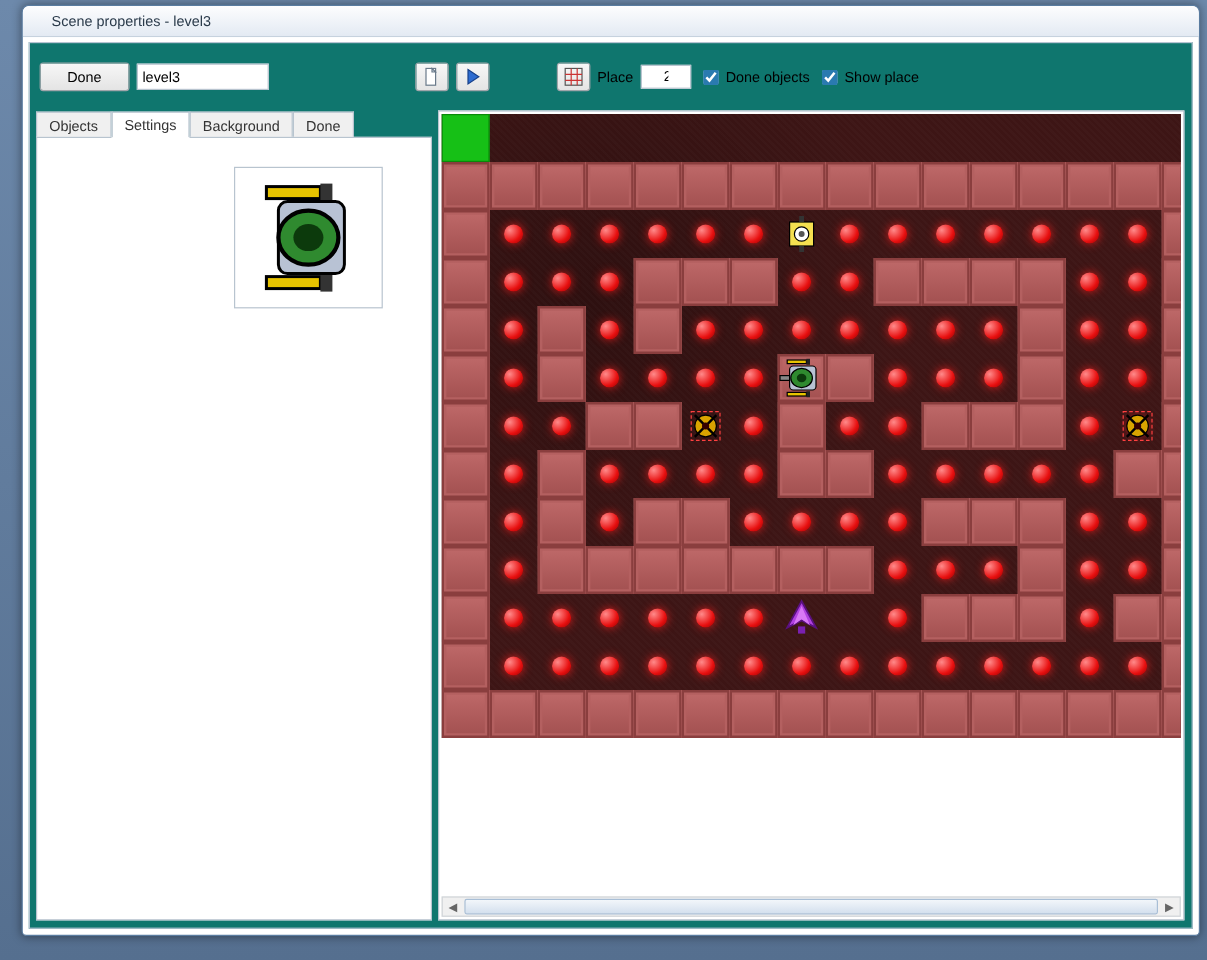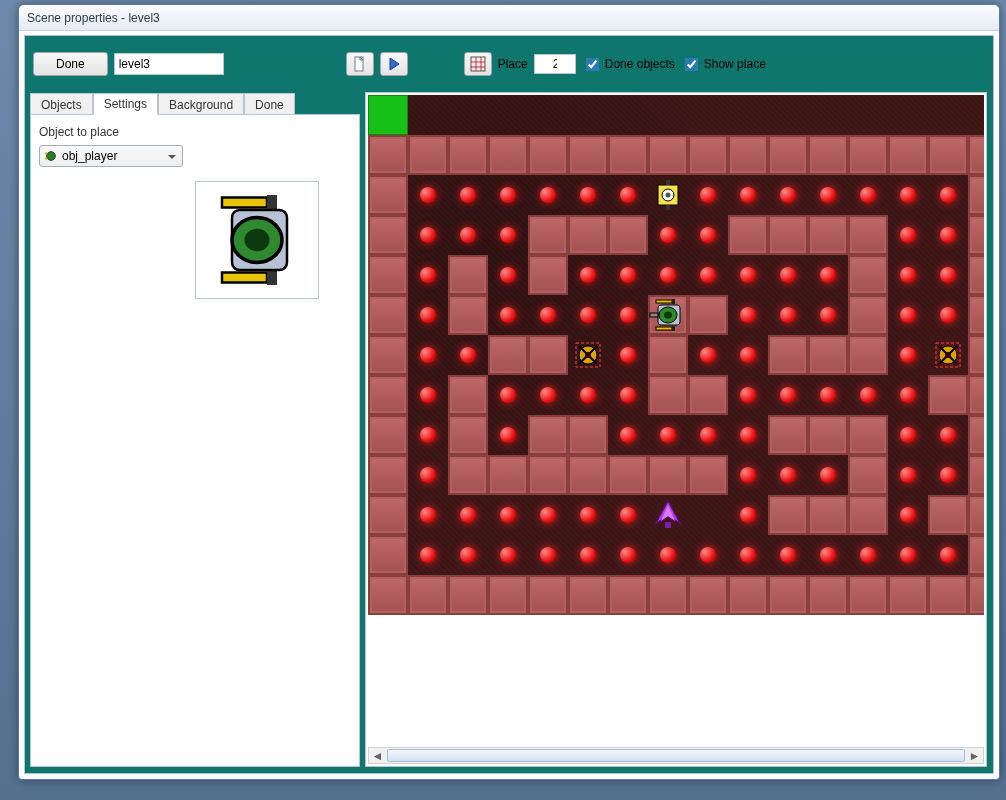--- a/index.html
+++ b/index.html
@@ -1,18 +1,18 @@
 <!DOCTYPE html>
 <html><head>
 <meta charset="utf-8">
 <style>
 * { box-sizing: border-box; font-family: "Segoe UI", Tahoma, sans-serif; font-size: 12px; }
 body { margin: 0; background: linear-gradient(to bottom,#6d89ab 0%,#556f8f 100%); overflow: hidden; width: 1006px; height: 800px; }
 .window { position: absolute; left: 18px; top: 4px; width: 982px; height: 776px; background: #fff; border: 1px solid #5a7ca0; border-radius: 6px 6px 4px 4px; box-shadow: 0 0 8px rgba(0,0,0,.4); }
-.titlebar { height: 26px; background: linear-gradient(to bottom,#fdfdfe,#e3eaf3); border-bottom: 1px solid #c6d2de; border-radius: 6px 6px 0 0; padding: 0 8px; display: flex; align-items: center; color: #2a3a4a; }
+.titlebar { height: 26px; background: linear-gradient(to bottom,#fdfdfe,#e3eaf3); border-bottom: 1px solid #c6d2de; border-radius: 6px 6px 0 0; padding: 0 24px; display: flex; align-items: center; color: #2a3a4a; }
 .client { position: absolute; left: 5px; top: 30px; right: 5px; bottom: 5px; background: #0f766e; border: 1px solid #b5c4d2; }
 .toolbar { position: absolute; left:0; right:0; top:0; height:56px; padding:6px 8px; display:flex; align-items:center; gap:6px; }
 .btn { height:24px; padding:0 22px; background:linear-gradient(to bottom,#f7f7f7,#e4e4e4); border:1px solid #a0a5aa; border-radius:3px; cursor:pointer; display:inline-flex; align-items:center; justify-content:center; }
 .txtin { height:22px; width:110px; border:1px solid #b8c4cf; background:#fff; padding:0 4px; }
 .tbicon { width:28px; height:24px; background:linear-gradient(to bottom,#f7f7f7,#e4e4e4); border:1px solid #a0a5aa; border-radius:3px; display:flex; align-items:center; justify-content:center; cursor:pointer; }
 .tbicon svg{width:16px;height:16px;}
 .sizein { width:42px; height:20px; border:1px solid #b8c4cf; background:#fff; padding:0 18px; }
 .chk { display:flex; align-items:center; gap:3px; }
 .chk input{ accent-color:#2a7ab0; }
 .tabs { position:absolute; left:5px; top:56px; display:flex; }
@@ -94,32 +94,20 @@
 
     <div class="tabs" id="tabs">
         <div class="tab">Objects</div>
         <div class="tab active">Settings</div>
         <div class="tab">Background</div>
         <div class="tab">Done</div>
       </div>
 
     <div class="panel">
       <div style="display:flex;gap:12px;">
-        <div style="width:150px">
-          <div class="lbl">Object to place</div>
-          <div class="combo" style="margin-top:6px">
-            <svg width="14" height="14" viewBox="0 0 16 16">
-                <circle cx="8" cy="8" r="5" fill="#2d7a2d" stroke="#103a10"></circle>
-                <rect x="1" y="4" width="3" height="2" fill="#e0b000"></rect>
-                <rect x="1" y="10" width="3" height="2" fill="#e0b000"></rect>
-              </svg>
-            <span>obj_player</span>
-            <span class="caret"></span>
-          </div>
-        </div>
       </div>
       <div class="preview">
         <svg width="100" height="100" viewBox="0 0 40 40">
           <rect x="6" y="3" width="18" height="4" fill="#e8c400" stroke="#000"></rect>
           <rect x="24" y="2" width="4" height="6" fill="#333"></rect>
           <rect x="6" y="33" width="18" height="4" fill="#e8c400" stroke="#000"></rect>
           <rect x="24" y="32" width="4" height="6" fill="#333"></rect>
           <rect x="10" y="8" width="22" height="24" rx="3" fill="#b8c2d4" stroke="#000"></rect>
           <ellipse cx="20" cy="20" rx="10" ry="9" fill="#2f8a2f" stroke="#000" stroke-width="1.4"></ellipse>
           <ellipse cx="20" cy="20" rx="5" ry="4.5" fill="#0c3a0c"></ellipse>

